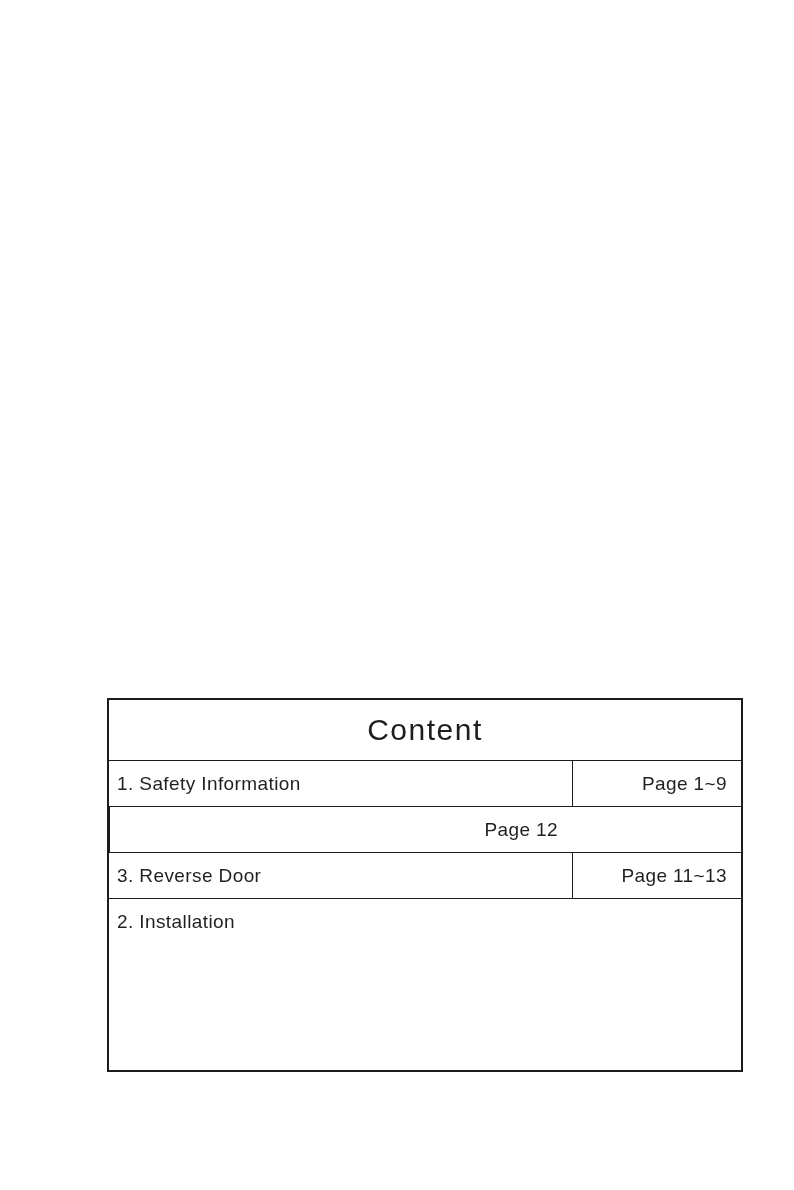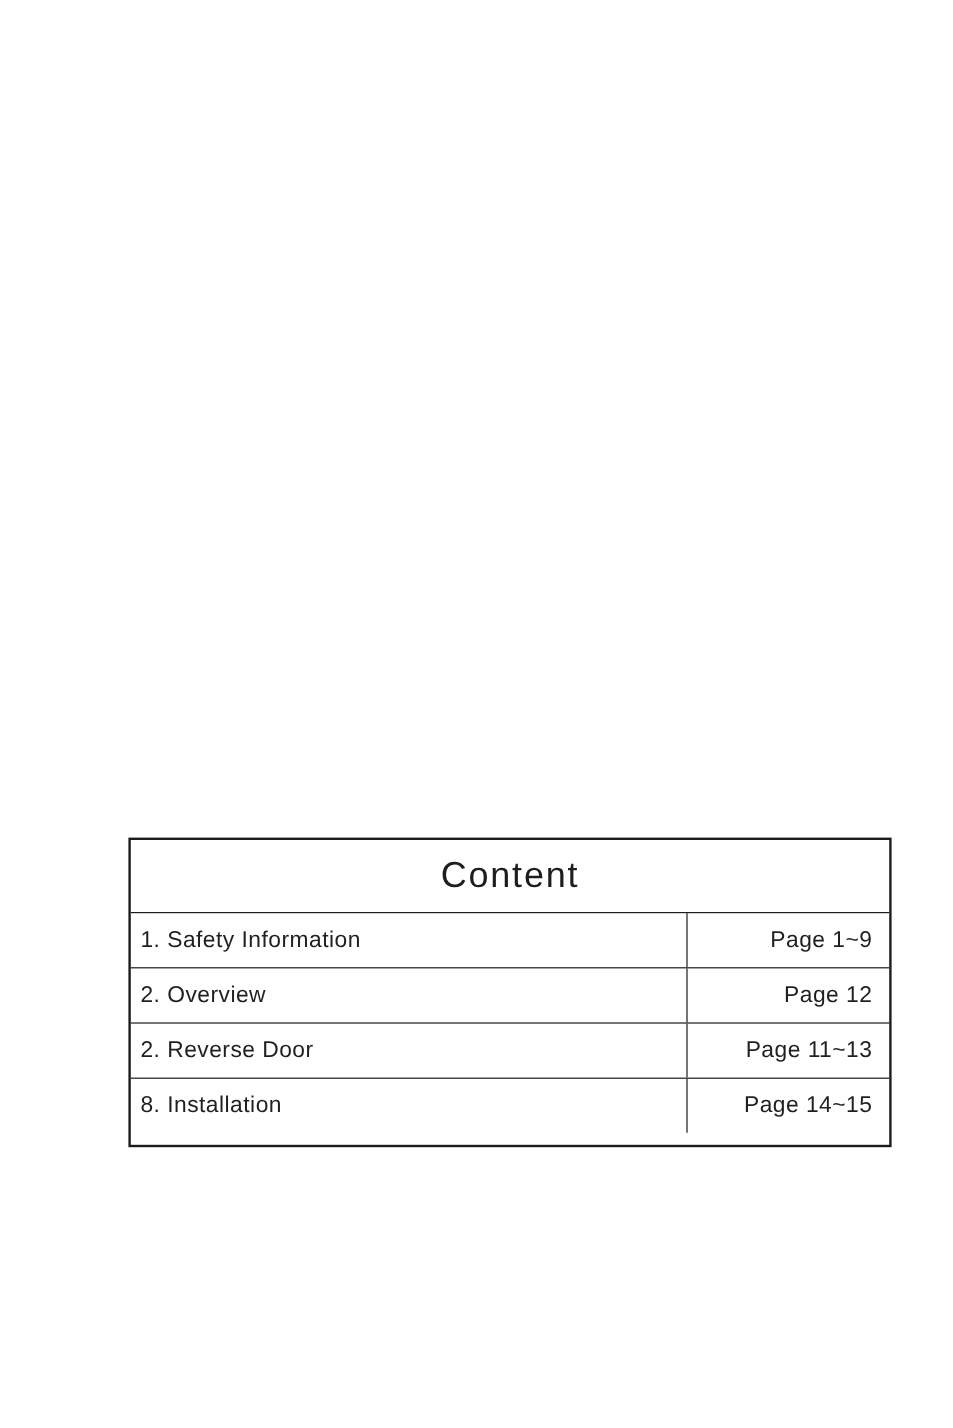--- a/index.html
+++ b/index.html
@@ -13,21 +13,21 @@
     height: 1190px;
     background: #ffffff;
     font-family: "Liberation Sans", sans-serif;
     overflow: hidden;
   }
   .toc-table {
     position: absolute;
     left: 107px;
     top: 698px;
     width: 636px;
-    height: 258px;
+    height: 374px;
     box-sizing: border-box;
     border: 2px solid #1c1c1c;
     display: grid;
     grid-template-rows: 60px 46px 46px 46px 46px 46px;
     color: #231f20;
   }
   .toc-header {
     display: flex;
     align-items: center;
     justify-content: center;
@@ -66,30 +66,28 @@
   <div class="toc-table">
 
     <div class="toc-header">Content</div>
 
     <div class="toc-row">
       <div class="toc-cell item">1. Safety Information</div>
       <div class="toc-cell pagecol">Page 1~9</div>
     </div>
 
     <div class="toc-row">
-      <div class="toc-cell item">2. Overview</div>
       <div class="toc-cell pagecol">Page 12</div>
     </div>
 
     <div class="toc-row">
-      <div class="toc-cell item">2. Reverse Door</div>
+      <div class="toc-cell item">3. Reverse Door</div>
       <div class="toc-cell pagecol">Page 11~13</div>
     </div>
 
     <div class="toc-row">
-      <div class="toc-cell item">8. Installation</div>
-      <div class="toc-cell pagecol">Page 14~15</div>
+      <div class="toc-cell item">2. Installation</div>
     </div>
 
 
   </div>
 
 </div>
 
 </body></html>

